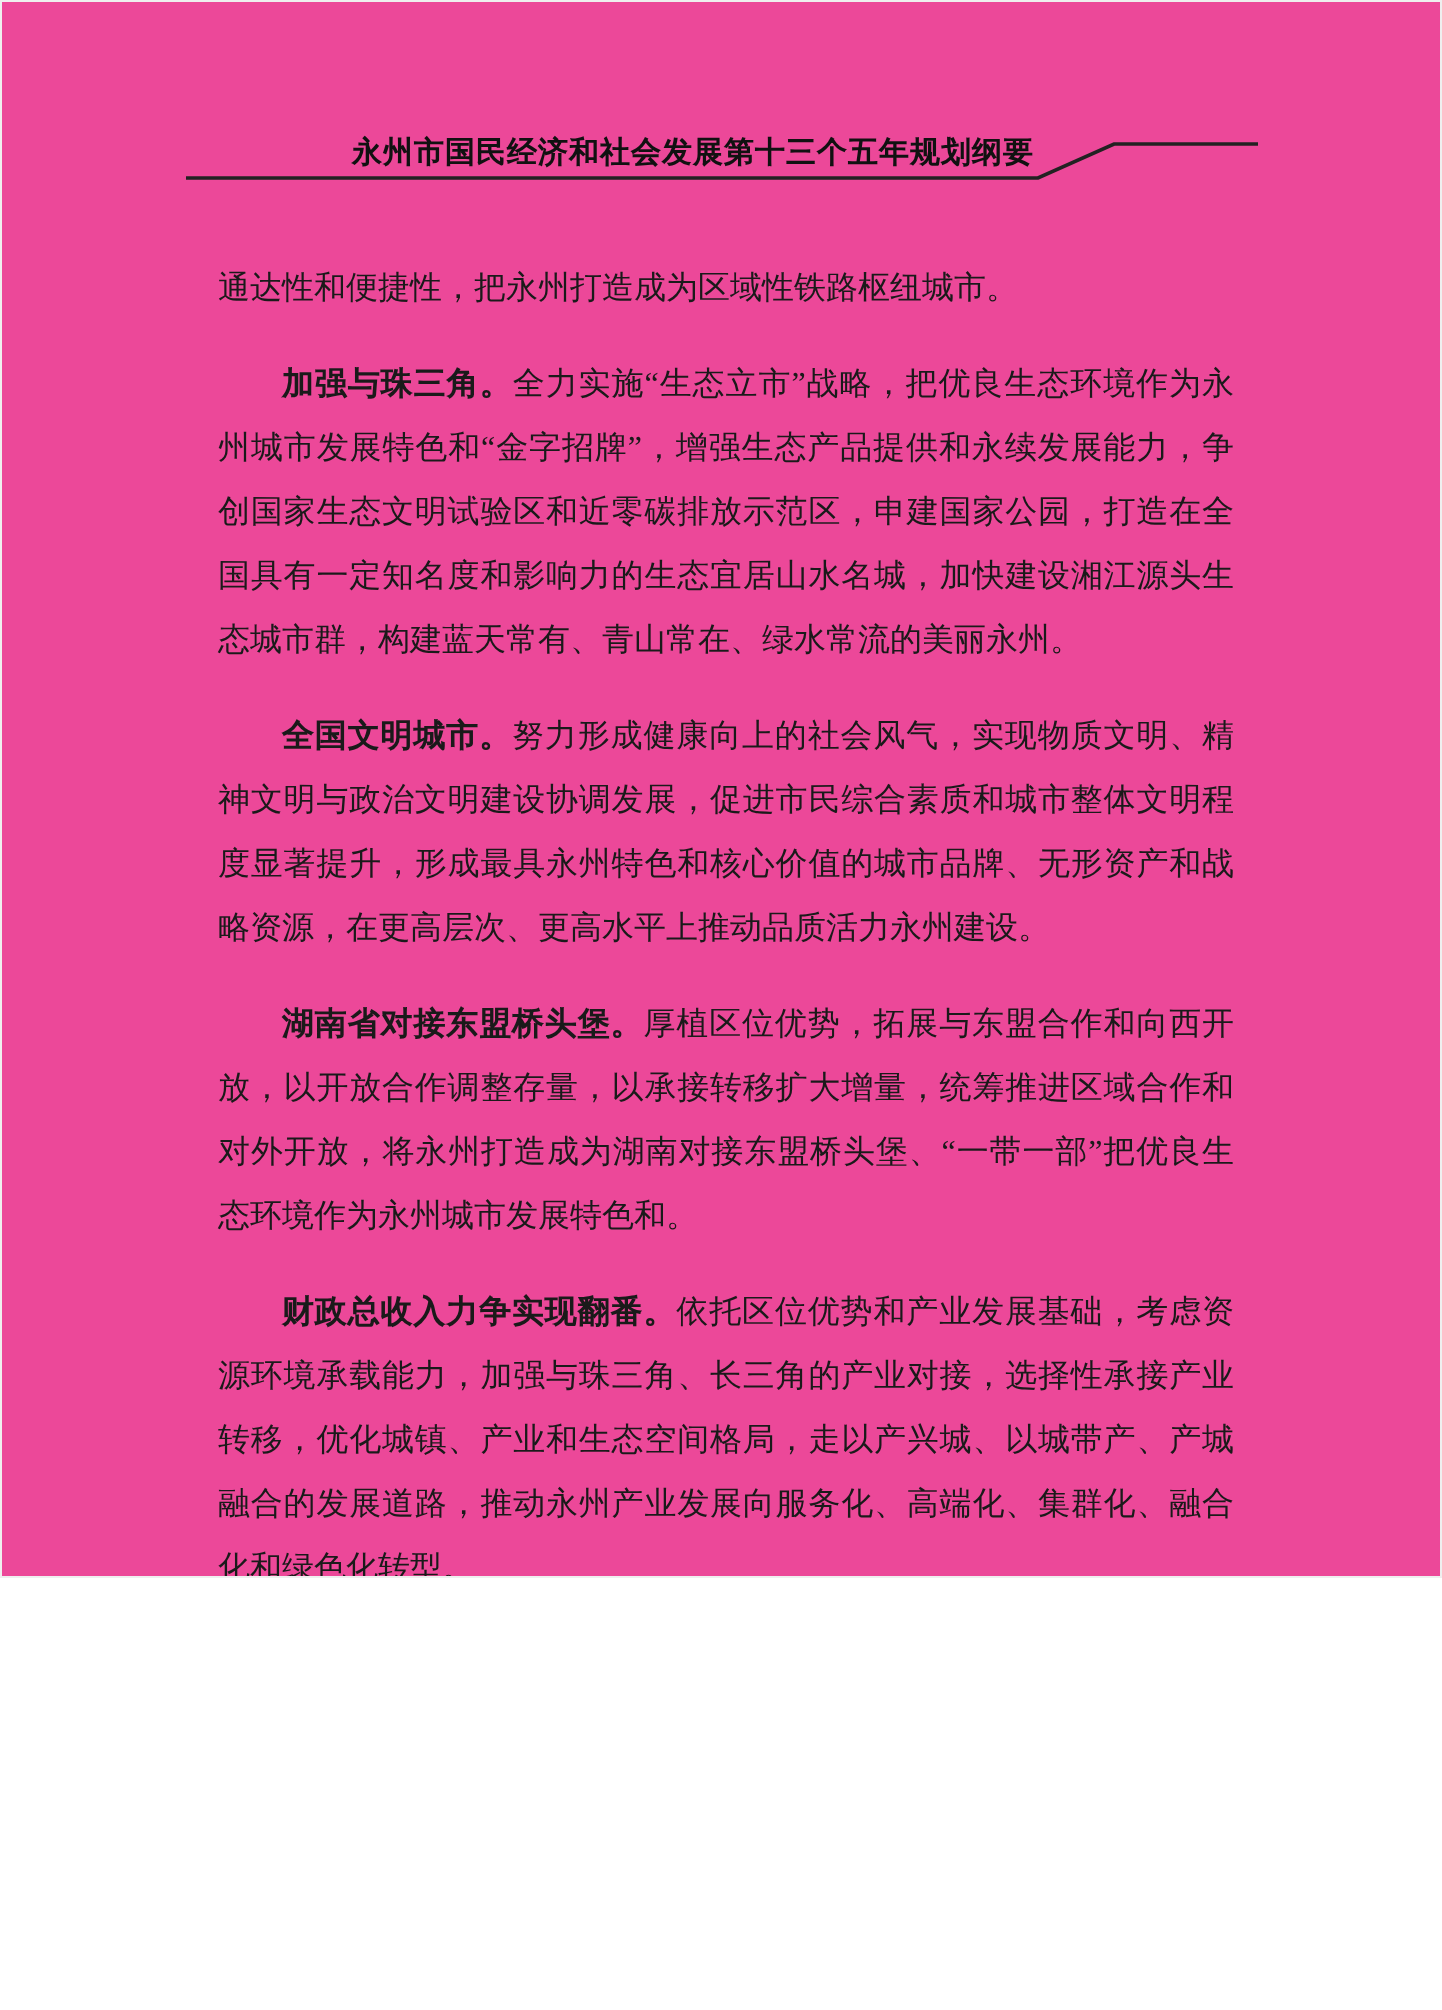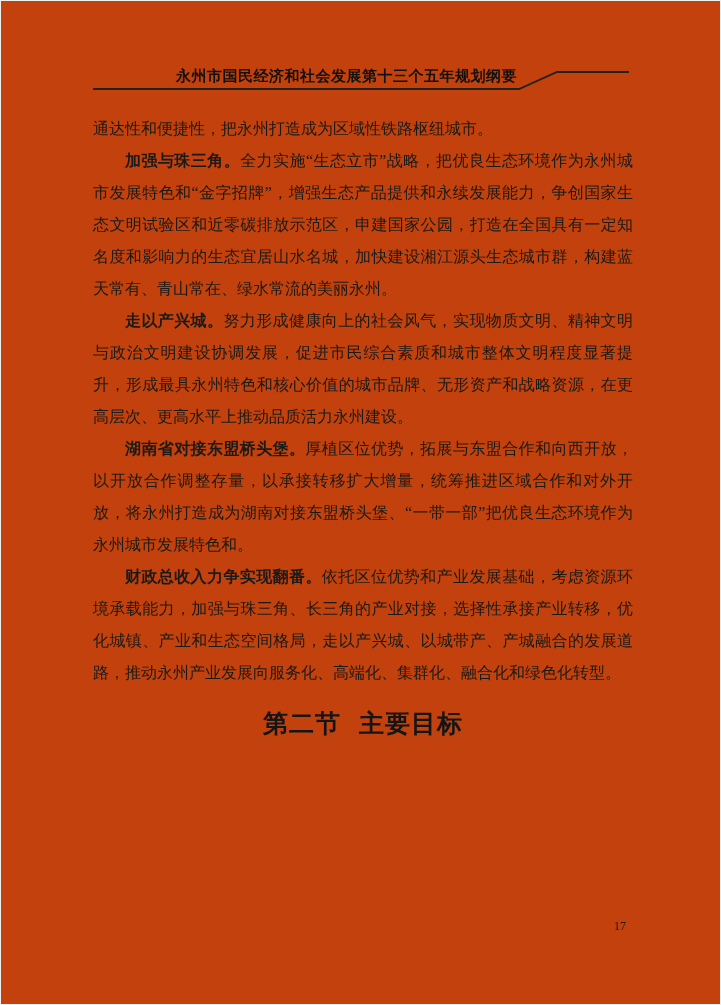--- a/index.html
+++ b/index.html
@@ -3,22 +3,22 @@
 <meta charset="utf-8">
 <style>
   html, body {
     margin: 0;
     padding: 0;
     background: #ffffff;
   }
   .page {
     position: relative;
     width: 721px;
-    height: 1005px;
-    background: #c2410c;
+    height: 789px;
+    background: #ec4899;
     color: #1a1a1a;
     font-family: "Liberation Serif", "DejaVu Serif", serif;
     overflow: hidden;
     box-sizing: border-box;
     border: 1px solid #efefef;
   }
   .running-head {
     position: absolute;
     top: 66px;
     right: 203px;
@@ -37,21 +37,21 @@
   .body-text {
     position: absolute;
     top: 112px;
     left: 92px;
     width: 540px;
     font-size: 16px;
     line-height: 32px;
     text-align: justify;
   }
   .para {
-    margin: 0;
+    margin: 16px;
     padding: 0;
     text-indent: 2em;
   }
   .para.no-indent {
     text-indent: 0;
   }
   .lead-bold {
     font-family: "Liberation Sans", "DejaVu Sans", sans-serif;
     font-weight: bold;
   }
@@ -88,21 +88,21 @@
   <svg class="header-rule" width="721" height="100" viewBox="0 0 721 100" aria-hidden="true">
     <polyline points="92,88 518,88 556,71 628,71" fill="none" stroke="#222222" stroke-width="1.8" stroke-linejoin="miter"></polyline>
   </svg>
 
   <main class="body-text">
 
     <p class="para no-indent"><span>通达性和便捷性，把永州打造成为区域性铁路枢纽城市。</span></p>
 
     <p class="para"><span class="lead-bold">加强与珠三角。</span><span>全力实施“生态立市”战略，把优良生态环境作为永州城市发展特色和“金字招牌”，增强生态产品提供和永续发展能力，争创国家生态文明试验区和近零碳排放示范区，申建国家公园，打造在全国具有一定知名度和影响力的生态宜居山水名城，加快建设湘江源头生态城市群，构建蓝天常有、青山常在、绿水常流的美丽永州。</span></p>
 
-    <p class="para"><span class="lead-bold">走以产兴城。</span><span>努力形成健康向上的社会风气，实现物质文明、精神文明与政治文明建设协调发展，促进市民综合素质和城市整体文明程度显著提升，形成最具永州特色和核心价值的城市品牌、无形资产和战略资源，在更高层次、更高水平上推动品质活力永州建设。</span></p>
+    <p class="para"><span class="lead-bold">全国文明城市。</span><span>努力形成健康向上的社会风气，实现物质文明、精神文明与政治文明建设协调发展，促进市民综合素质和城市整体文明程度显著提升，形成最具永州特色和核心价值的城市品牌、无形资产和战略资源，在更高层次、更高水平上推动品质活力永州建设。</span></p>
 
     <p class="para"><span class="lead-bold">湖南省对接东盟桥头堡。</span><span>厚植区位优势，拓展与东盟合作和向西开放，以开放合作调整存量，以承接转移扩大增量，统筹推进区域合作和对外开放，将永州打造成为湖南对接东盟桥头堡、“一带一部”把优良生态环境作为永州城市发展特色和。</span></p>
 
     <p class="para"><span class="lead-bold">财政总收入力争实现翻番。</span><span>依托区位优势和产业发展基础，考虑资源环境承载能力，加强与珠三角、长三角的产业对接，选择性承接产业转移，优化城镇、产业和生态空间格局，走以产兴城、以城带产、产城融合的发展道路，推动永州产业发展向服务化、高端化、集群化、融合化和绿色化转型。</span></p>
 
     <h2 class="section-heading">第二节 主要目标</h2>
 
 
 
   </main>

